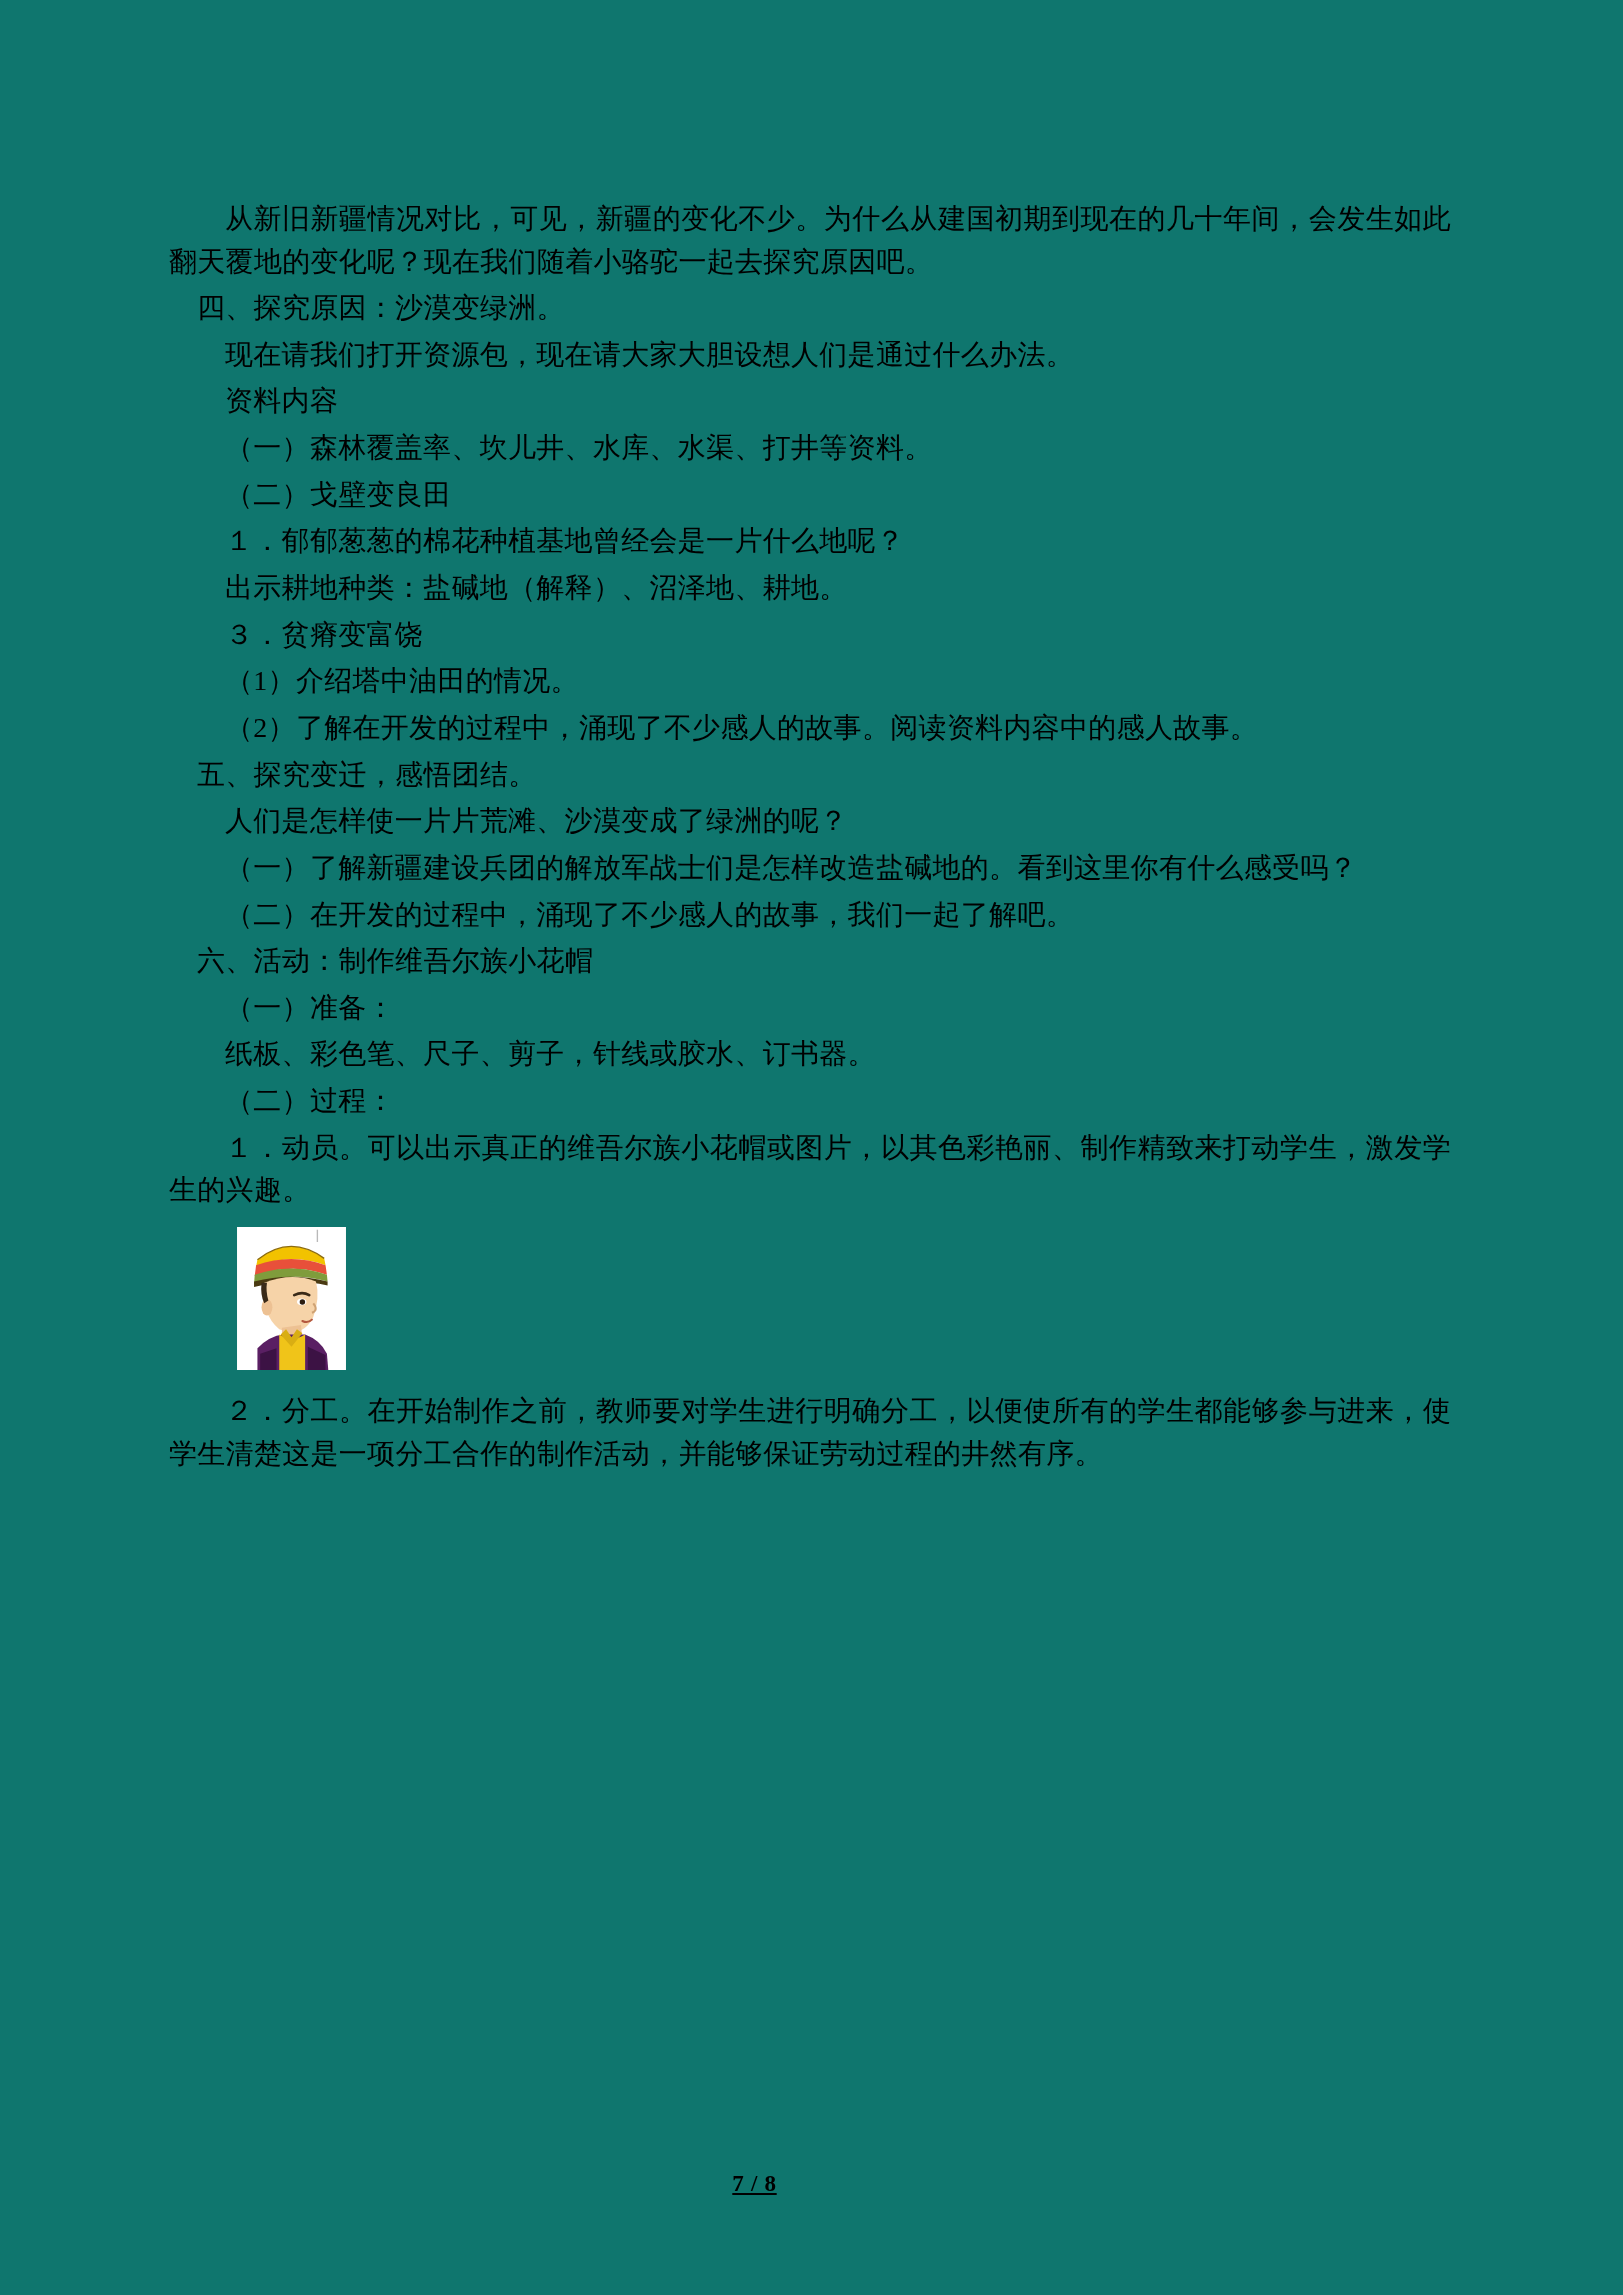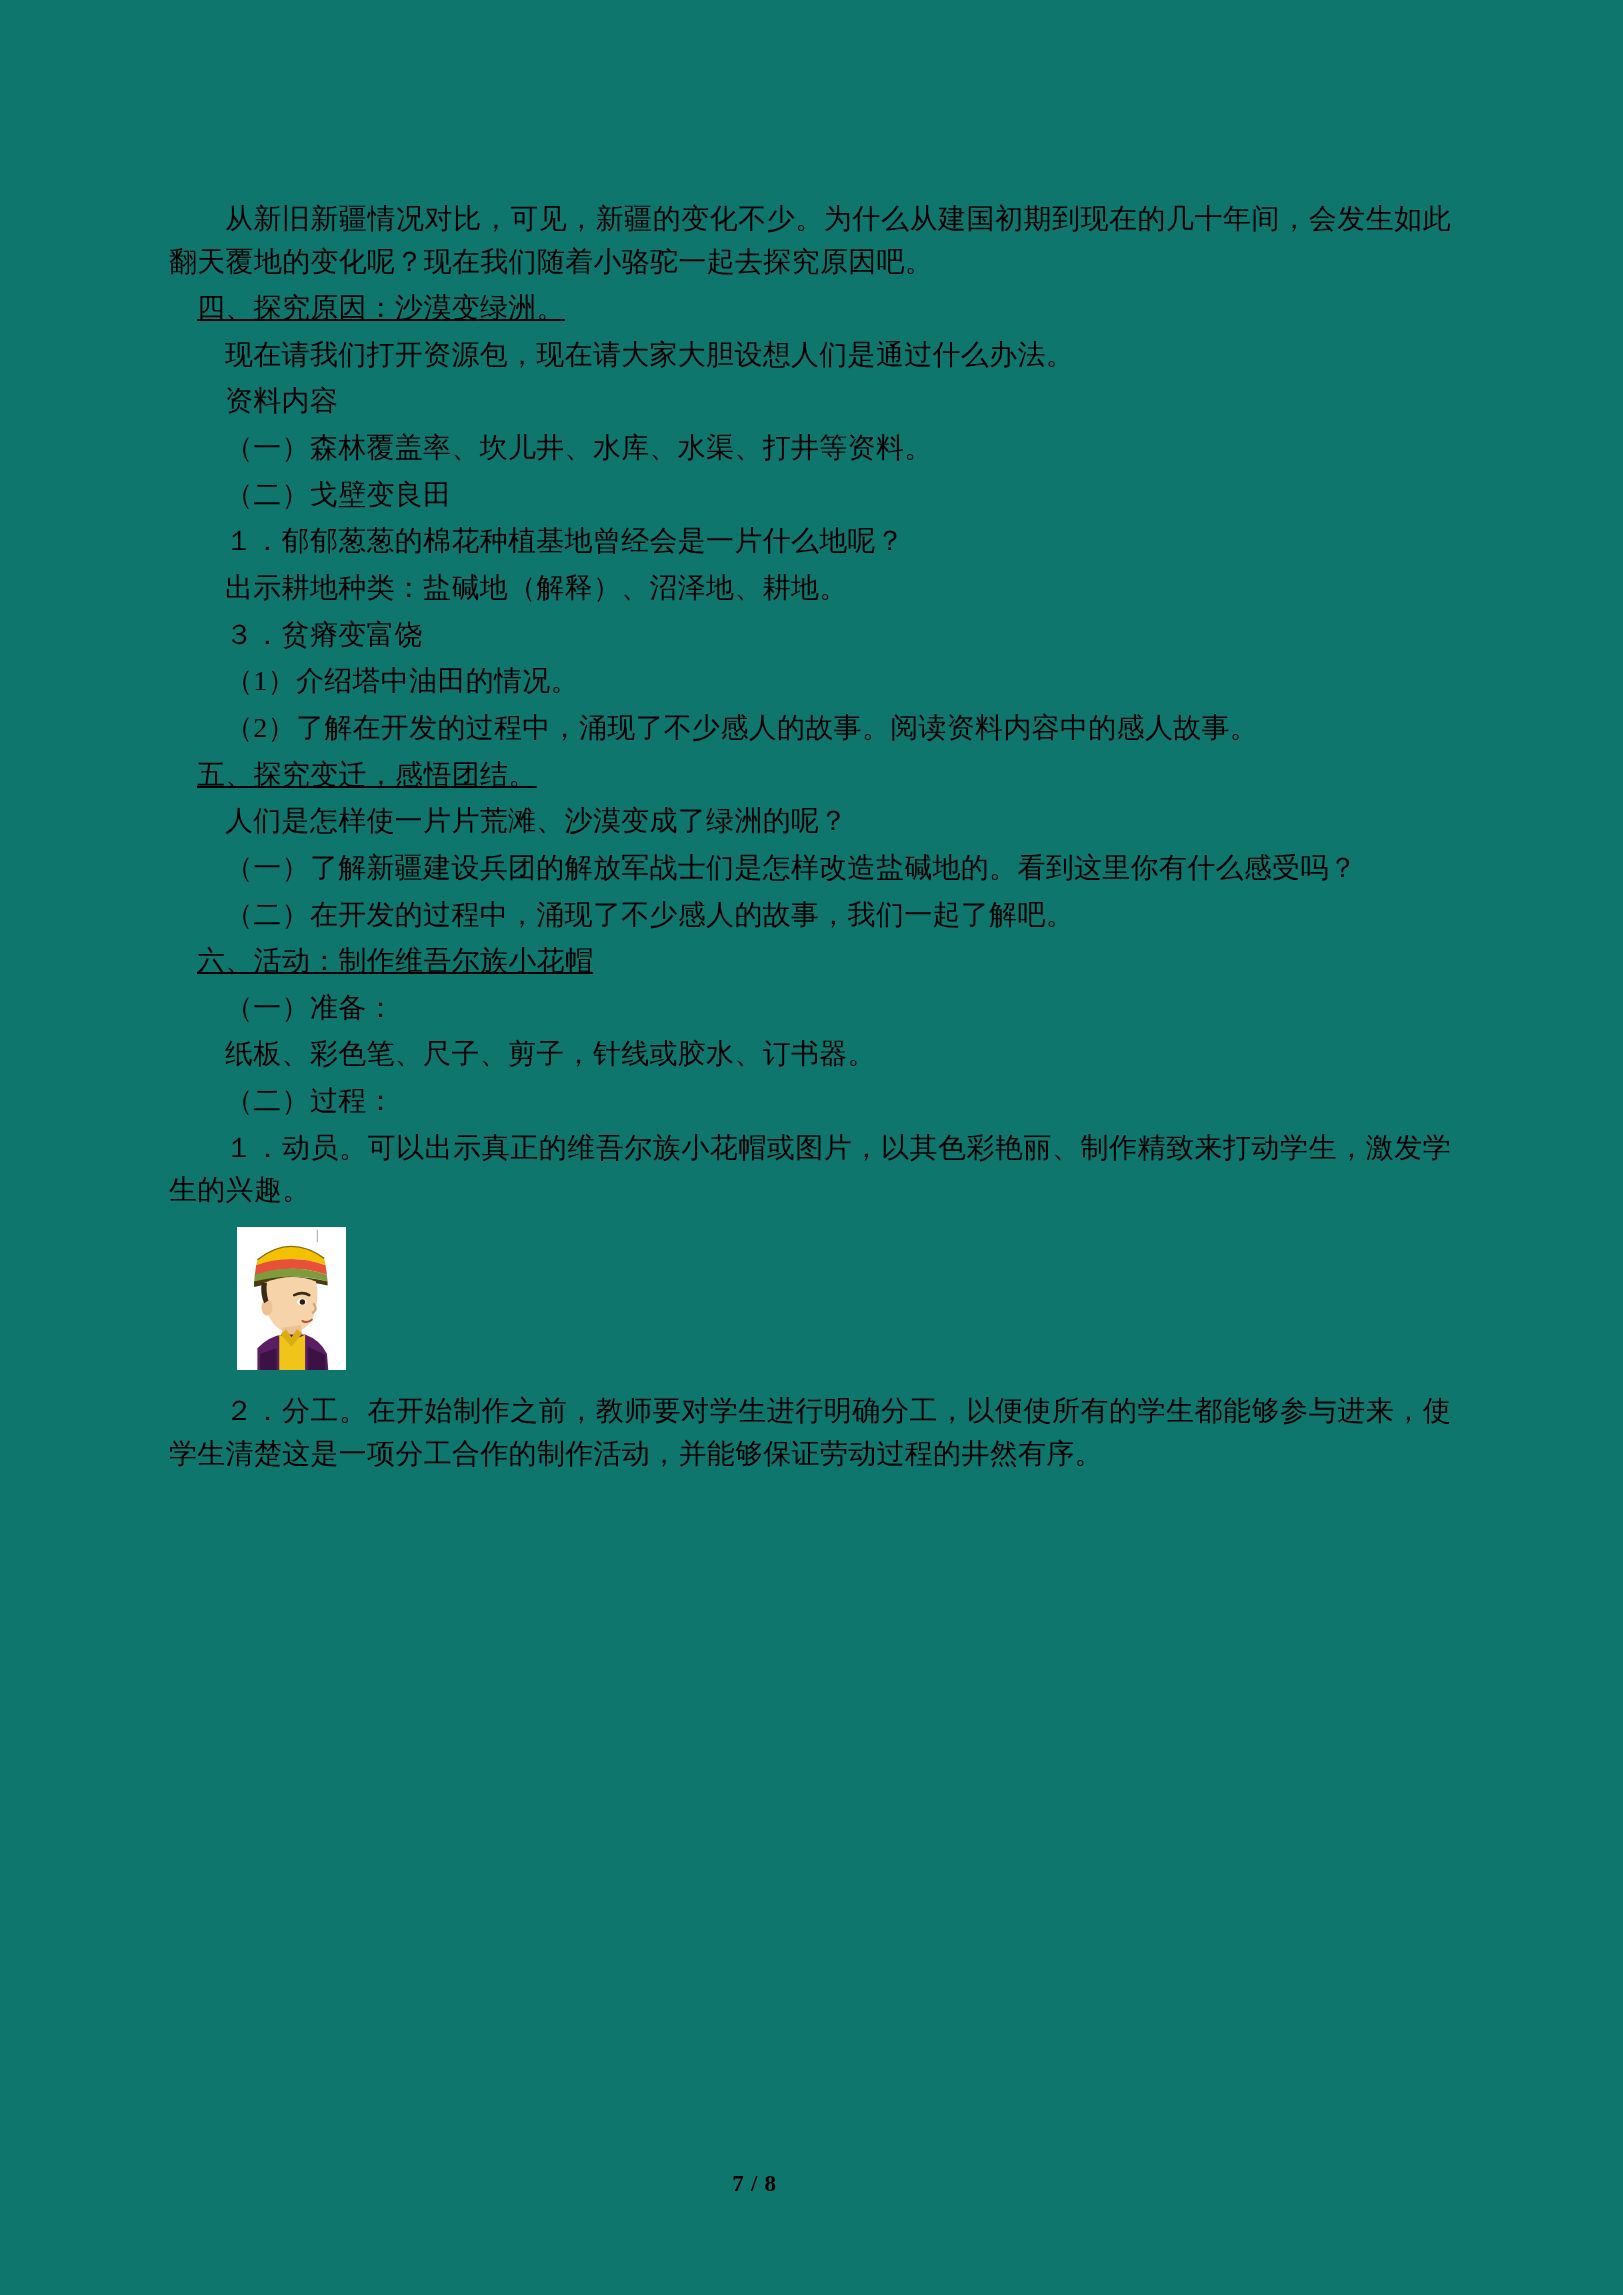--- a/index.html
+++ b/index.html
@@ -34,41 +34,41 @@
     font-size: 28px;
     line-height: 1.52;
     letter-spacing: 0.3px;
     text-align: justify;
   }
   p.indent2 {
     text-indent: 56px;
   }
   p.indent1 {
     text-indent: 28px;
-    text-decoration: underline;
   }
   .figure {
     margin: 15px 0 20.5px 0;
     padding-left: 68px;
   }
   .hat-figure {
     position: relative;
     width: 109px;
     height: 143px;
   }
   .footer {
     position: absolute;
     left: 0;
     top: 2171px;
     width: 1509px;
     text-align: center;
     font-size: 23px;
     font-weight: bold;
     font-family: "Liberation Serif", "DejaVu Serif", serif;
     letter-spacing: 0.7px;
+    text-decoration: underline;
   }
 </style>
 </head>
 <body>
 
 <div class="page">
 
   <div class="content">
 
     <p class="indent2">从新旧新疆情况对比，可见，新疆的变化不少。为什么从建国初期到现在的几十年间，会发生如此翻天覆地的变化呢？现在我们随着小骆驼一起去探究原因吧。</p>

